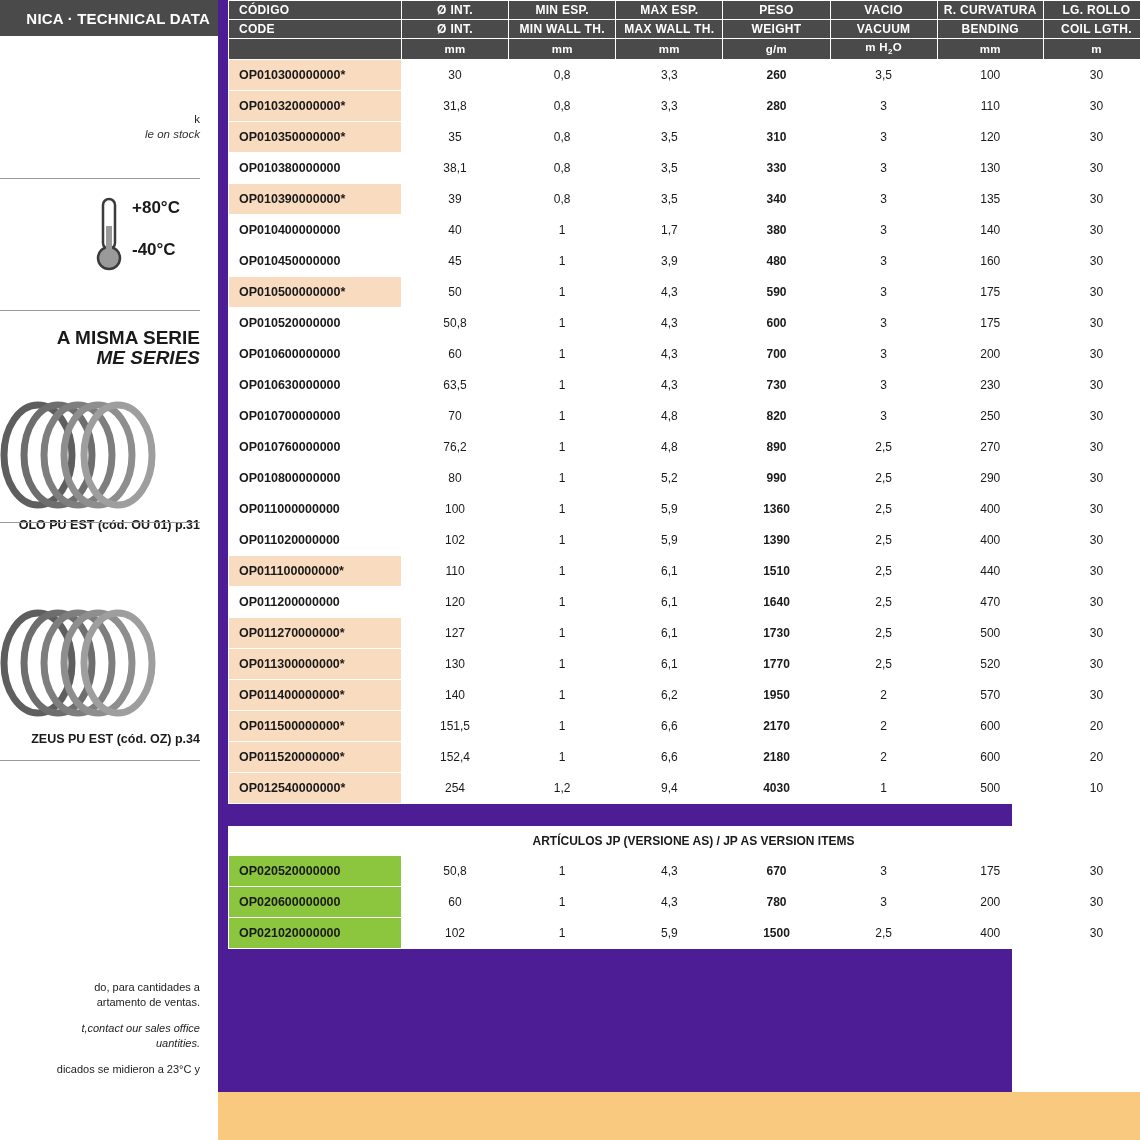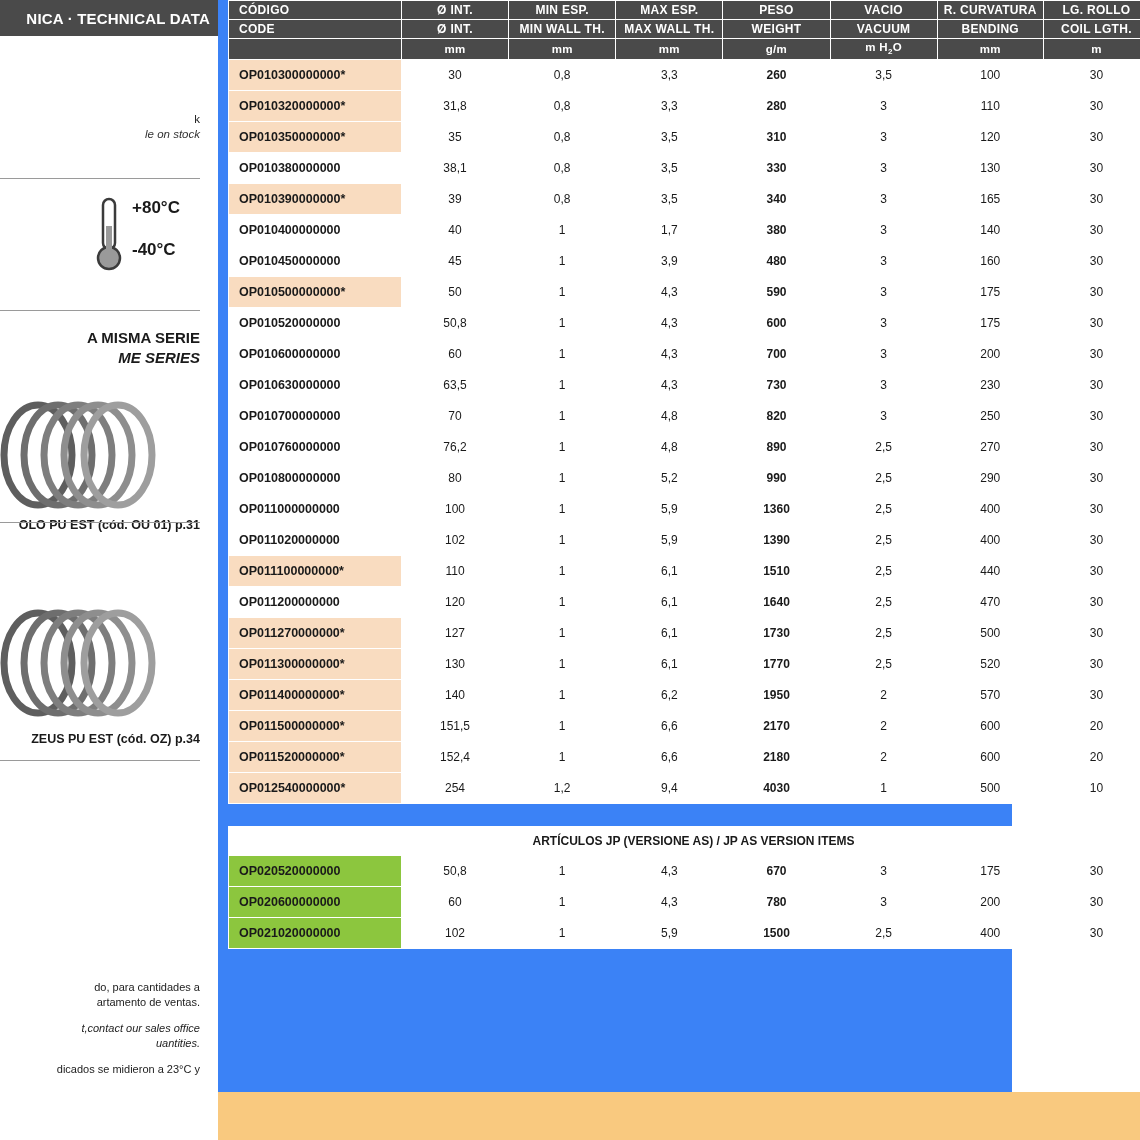--- a/index.html
+++ b/index.html
@@ -12,21 +12,21 @@
     height: 1140px;
     overflow: hidden;
     font-family: "Liberation Sans", sans-serif;
     font-size: 12px;
     color: #1a1a1a;
   }
   .page {
     position: relative;
     width: 1012px;
     height: 1140px;
-    background: #3b82f6;
+    background: #4c1d95;
   }
 
   
   .left-col {
     position: absolute;
     left: 0;
     top: 0;
     width: 218px;
     height: 1140px;
     background: #ffffff;
@@ -104,21 +104,21 @@
     font-size: 17px;
   }
 
   .series-title {
     position: absolute;
     left: 0;
     top: 328px;
     width: 200px;
     text-align: right;
     font-weight: bold;
-    font-size: 15px;
+    font-size: 19px;
     line-height: 20px;
   }
   .series-title .it {
     font-style: italic;
     font-weight: bold;
   }
 
   .prod {
     position: absolute;
     width: 200px;
@@ -399,21 +399,21 @@
             <td>130</td>
             <td>30</td>
           </tr>
           <tr class="stock">
             <td class="code">OP010390000000*</td>
             <td>39</td>
             <td>0,8</td>
             <td>3,5</td>
             <td class="weight">340</td>
             <td>3</td>
-            <td>165</td>
+            <td>135</td>
             <td>30</td>
           </tr>
           <tr>
             <td class="code">OP010400000000</td>
             <td>40</td>
             <td>1</td>
             <td>1,7</td>
             <td class="weight">380</td>
             <td>3</td>
             <td>140</td>

